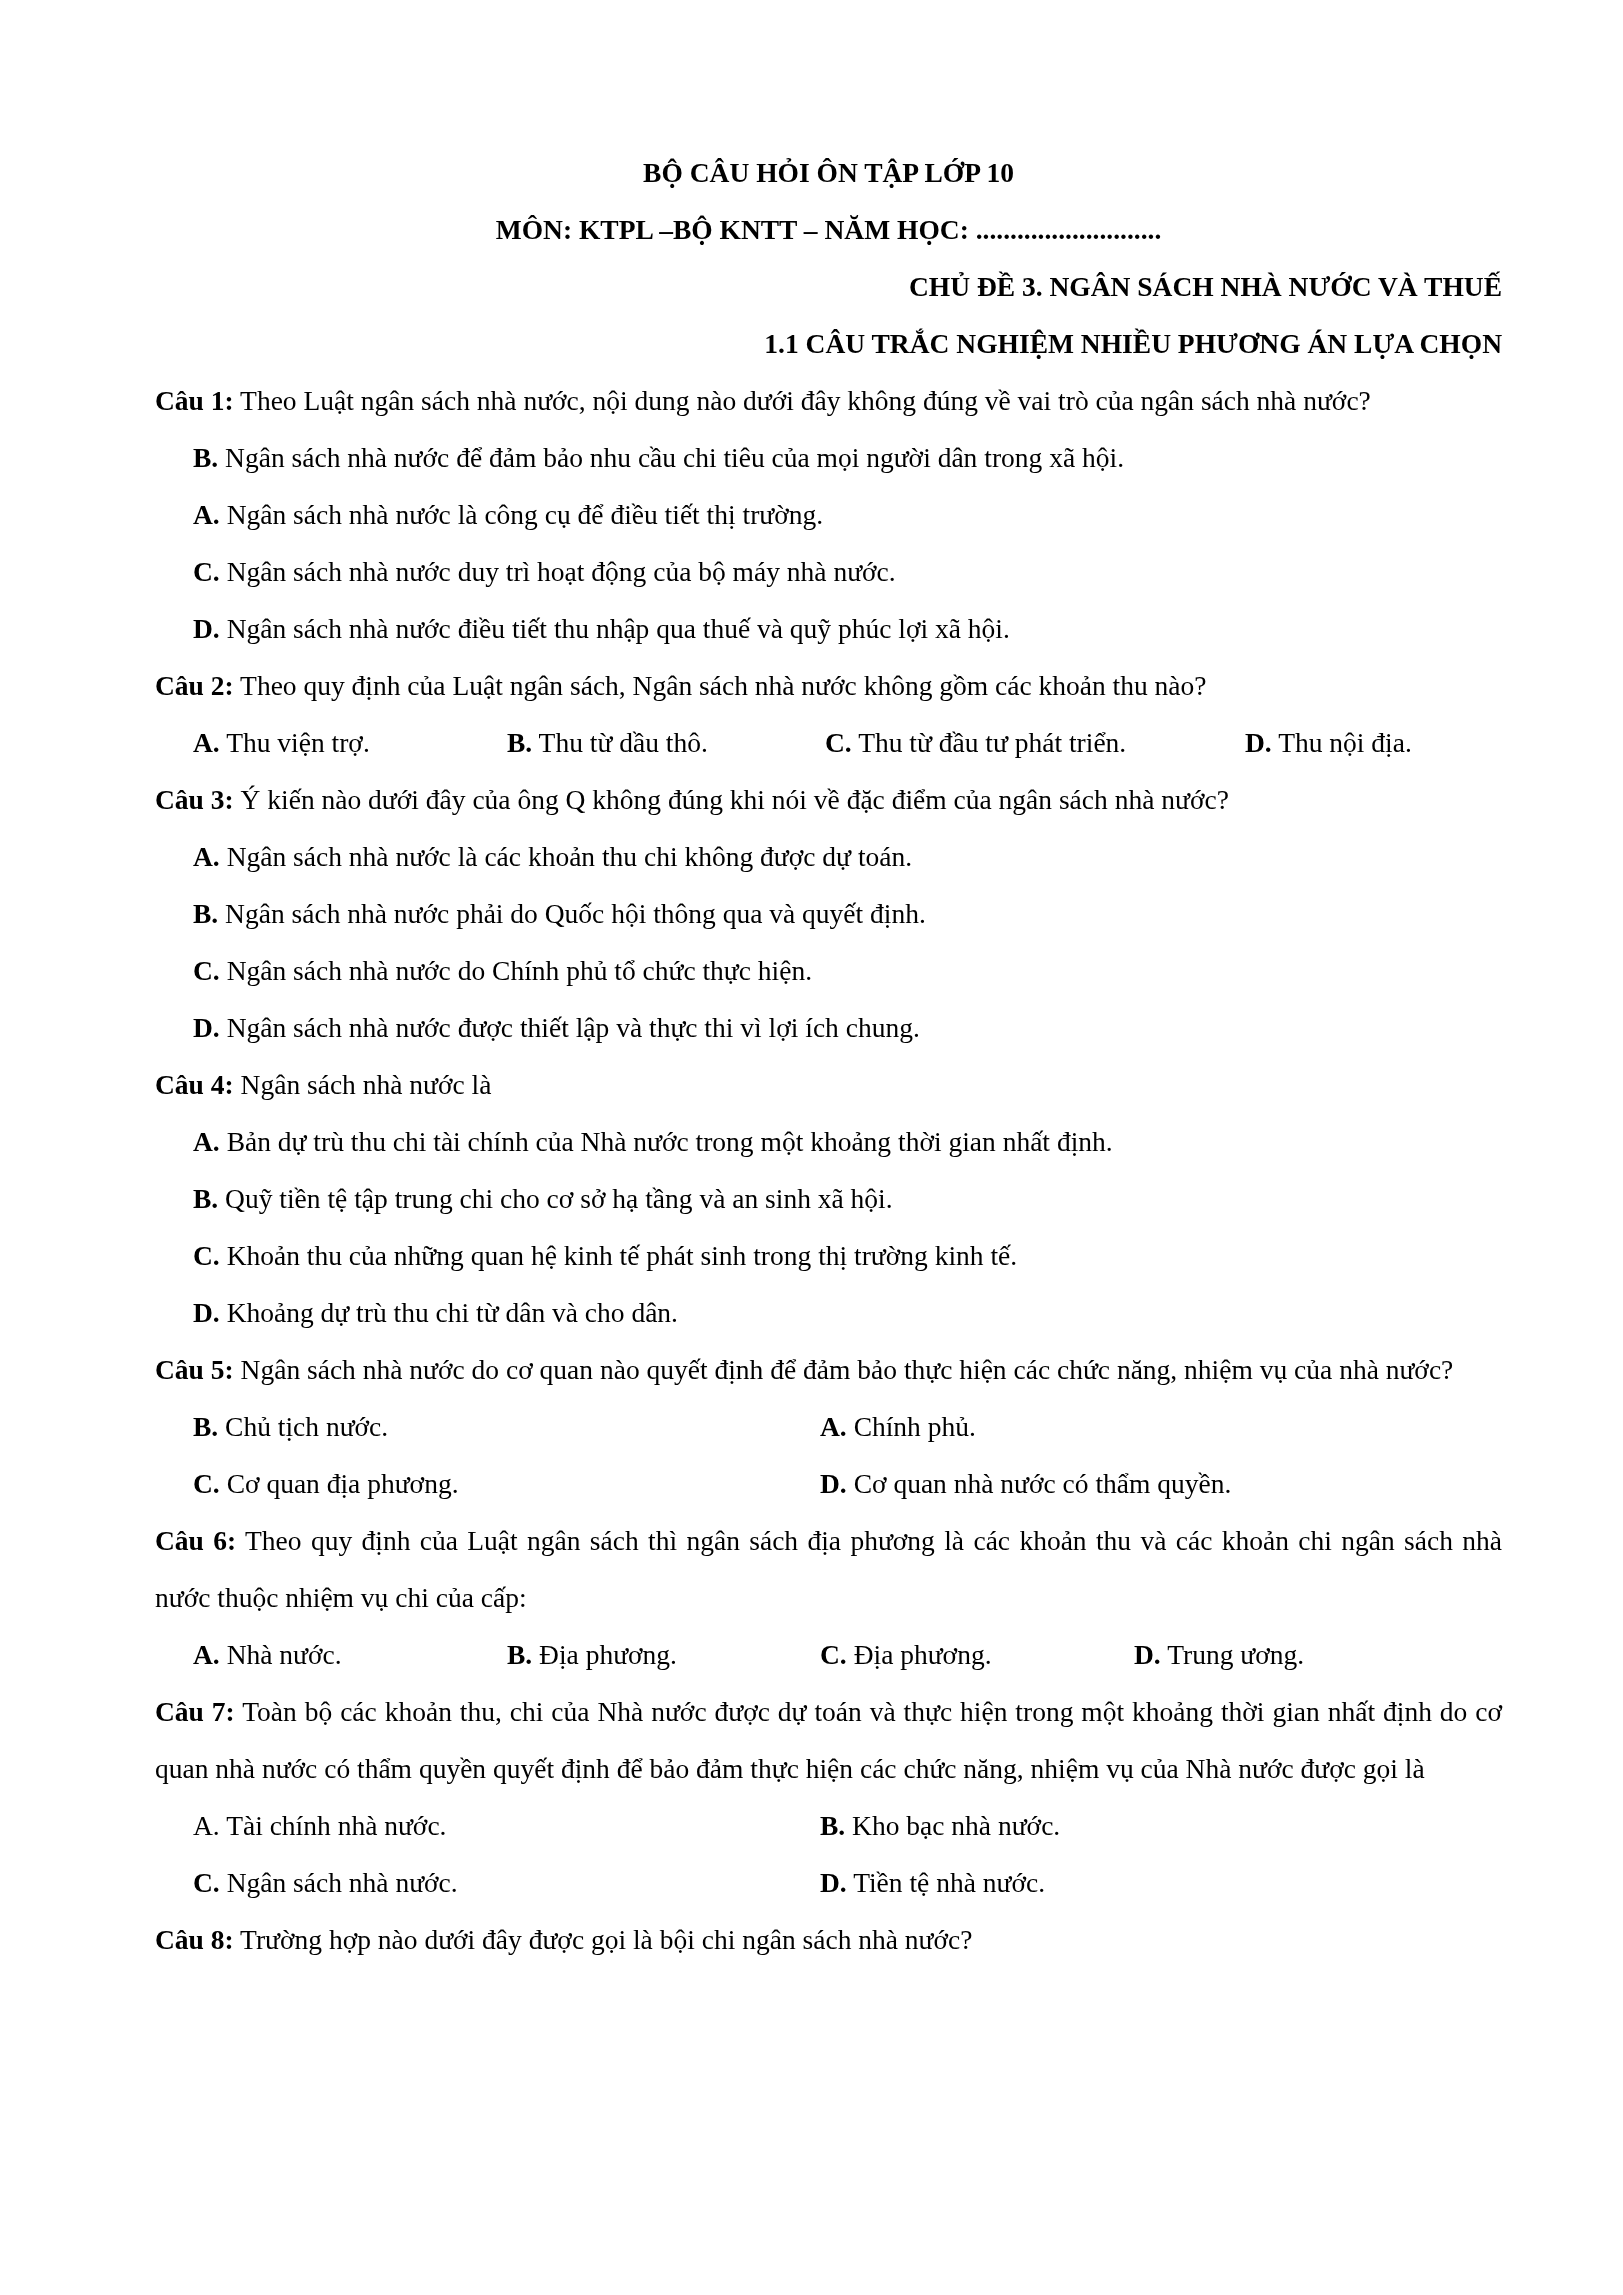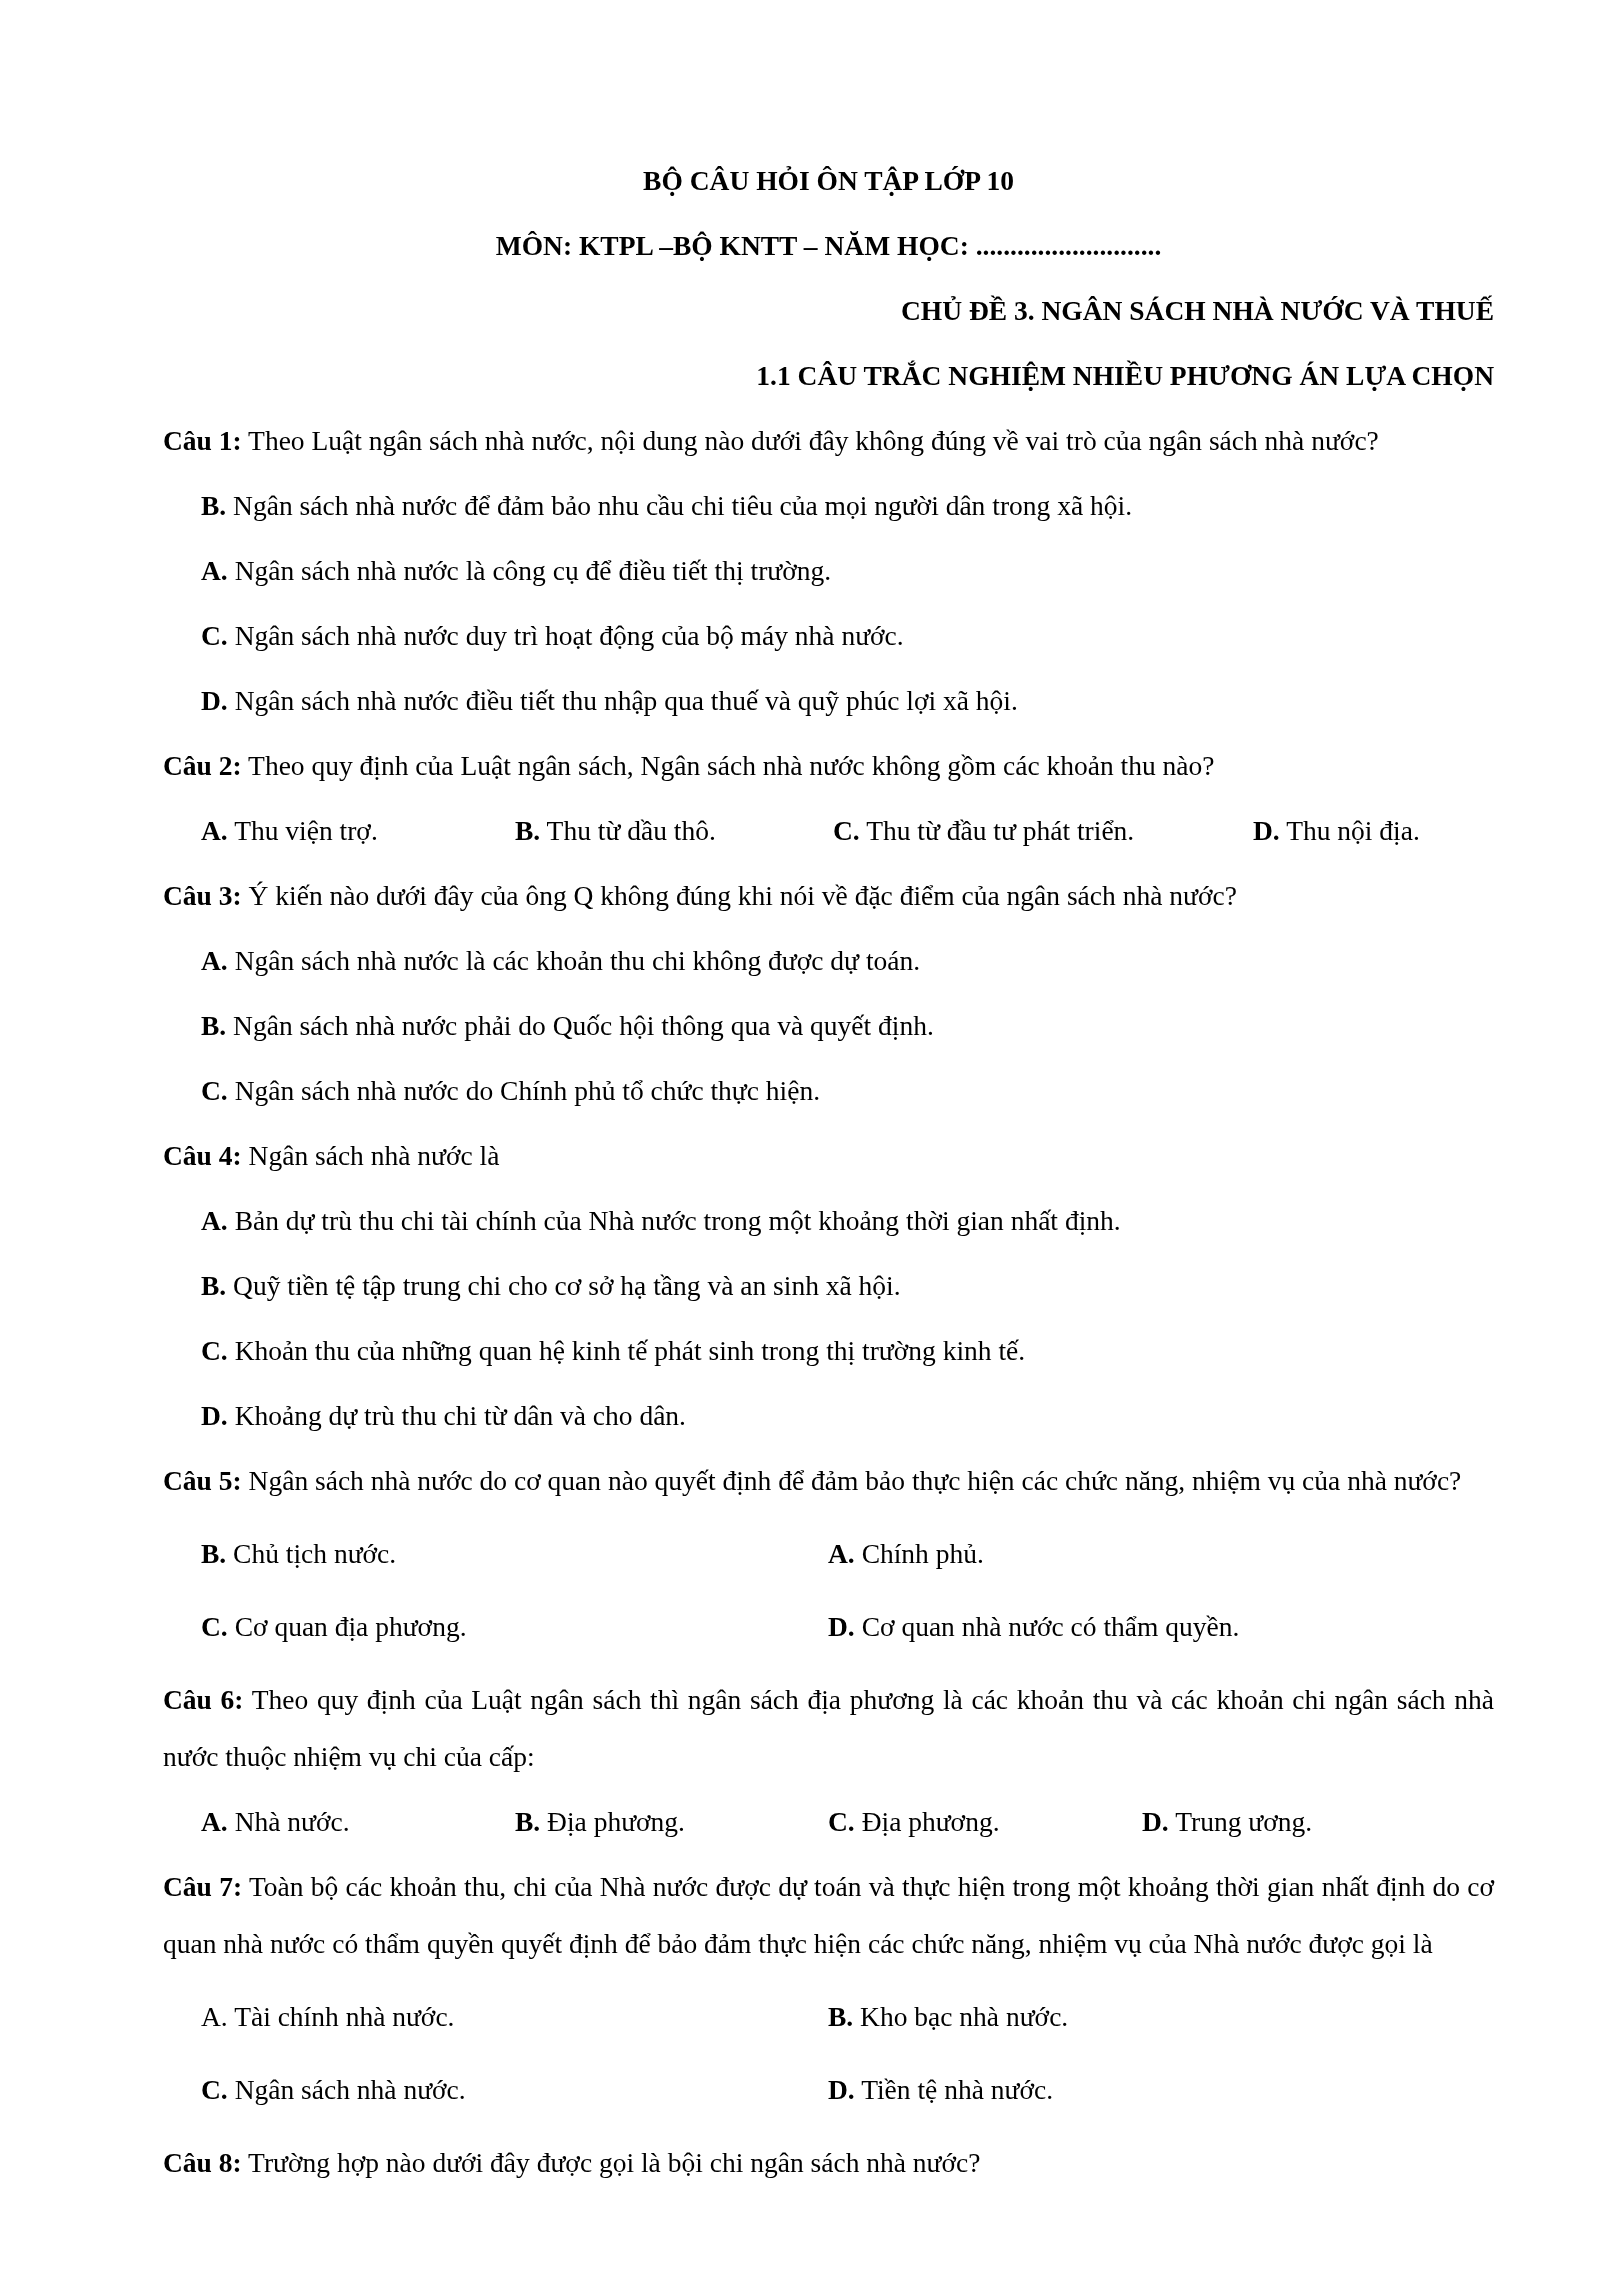--- a/index.html
+++ b/index.html
@@ -4,21 +4,21 @@
 <style>
   html,body{margin:0;padding:0;}
   body{
     width:1623px;height:2295px;
     background:#ffffff;color:#000000;
     font-family:"Liberation Serif", serif;
     font-size:27.5px;
     overflow:hidden;
   }
   .page{box-sizing:border-box;width:1623px;height:2295px;padding:144px 121px 31px 155px;}
-  p{margin:8px;line-height:57px;}
+  p{margin:0;line-height:57px;}
   .center{text-align:center;font-weight:700;}
   .headline{font-weight:700;text-align:right;}
   .q{text-align:justify;}
   .q b{font-weight:700;}
   .opt{padding-left:38px;}
   .opt-row{display:flex;padding-left:38px;}
   .row-c2 > span:nth-child(1){width:314px;flex:0 0 auto;}
   .row-c2 > span:nth-child(2){width:318px;flex:0 0 auto;}
   .row-c2 > span:nth-child(3){width:420px;flex:0 0 auto;}
   .row-c6 > span:nth-child(1){width:314px;flex:0 0 auto;}
@@ -49,20 +49,21 @@
     <span><b class="letter">A.</b> <span>Thu viện trợ.</span></span>
     <span><b class="letter">B.</b> <span>Thu từ dầu thô.</span></span>
     <span><b class="letter">C.</b> <span>Thu từ đầu tư phát triển.</span></span>
     <span><b class="letter">D.</b> <span>Thu nội địa.</span></span>
   </p>
 
   <p class="q"><b>Câu 3:</b> <span>Ý kiến nào dưới đây của ông Q không đúng khi nói về đặc điểm của ngân sách nhà nước?</span></p>
   <p class="opt"><b class="letter">A.</b> <span>Ngân sách nhà nước là các khoản thu chi không được dự toán.</span></p>
   <p class="opt"><b class="letter">B.</b> <span>Ngân sách nhà nước phải do Quốc hội thông qua và quyết định.</span></p>
   <p class="opt"><b class="letter">C.</b> <span>Ngân sách nhà nước do Chính phủ tổ chức thực hiện.</span></p>
+  <p class="opt"><b class="letter">D.</b> <span>Ngân sách nhà nước được thiết lập và thực thi vì lợi ích chung.</span></p>
 
   <p class="q"><b>Câu 4:</b> <span>Ngân sách nhà nước là</span></p>
   <p class="opt"><b class="letter">A.</b> <span>Bản dự trù thu chi tài chính của Nhà nước trong một khoảng thời gian nhất định.</span></p>
   <p class="opt"><b class="letter">B.</b> <span>Quỹ tiền tệ tập trung chi cho cơ sở hạ tầng và an sinh xã hội.</span></p>
   <p class="opt"><b class="letter">C.</b> <span>Khoản thu của những quan hệ kinh tế phát sinh trong thị trường kinh tế.</span></p>
   <p class="opt"><b class="letter">D.</b> <span>Khoảng dự trù thu chi từ dân và cho dân.</span></p>
 
   <p class="q"><b>Câu 5:</b> <span>Ngân sách nhà nước do cơ quan nào quyết định để đảm bảo thực hiện các chức năng, nhiệm vụ của nhà nước?</span></p>
   <div class="grid2">
     <p><b class="letter">B.</b> <span>Chủ tịch nước.</span></p>

